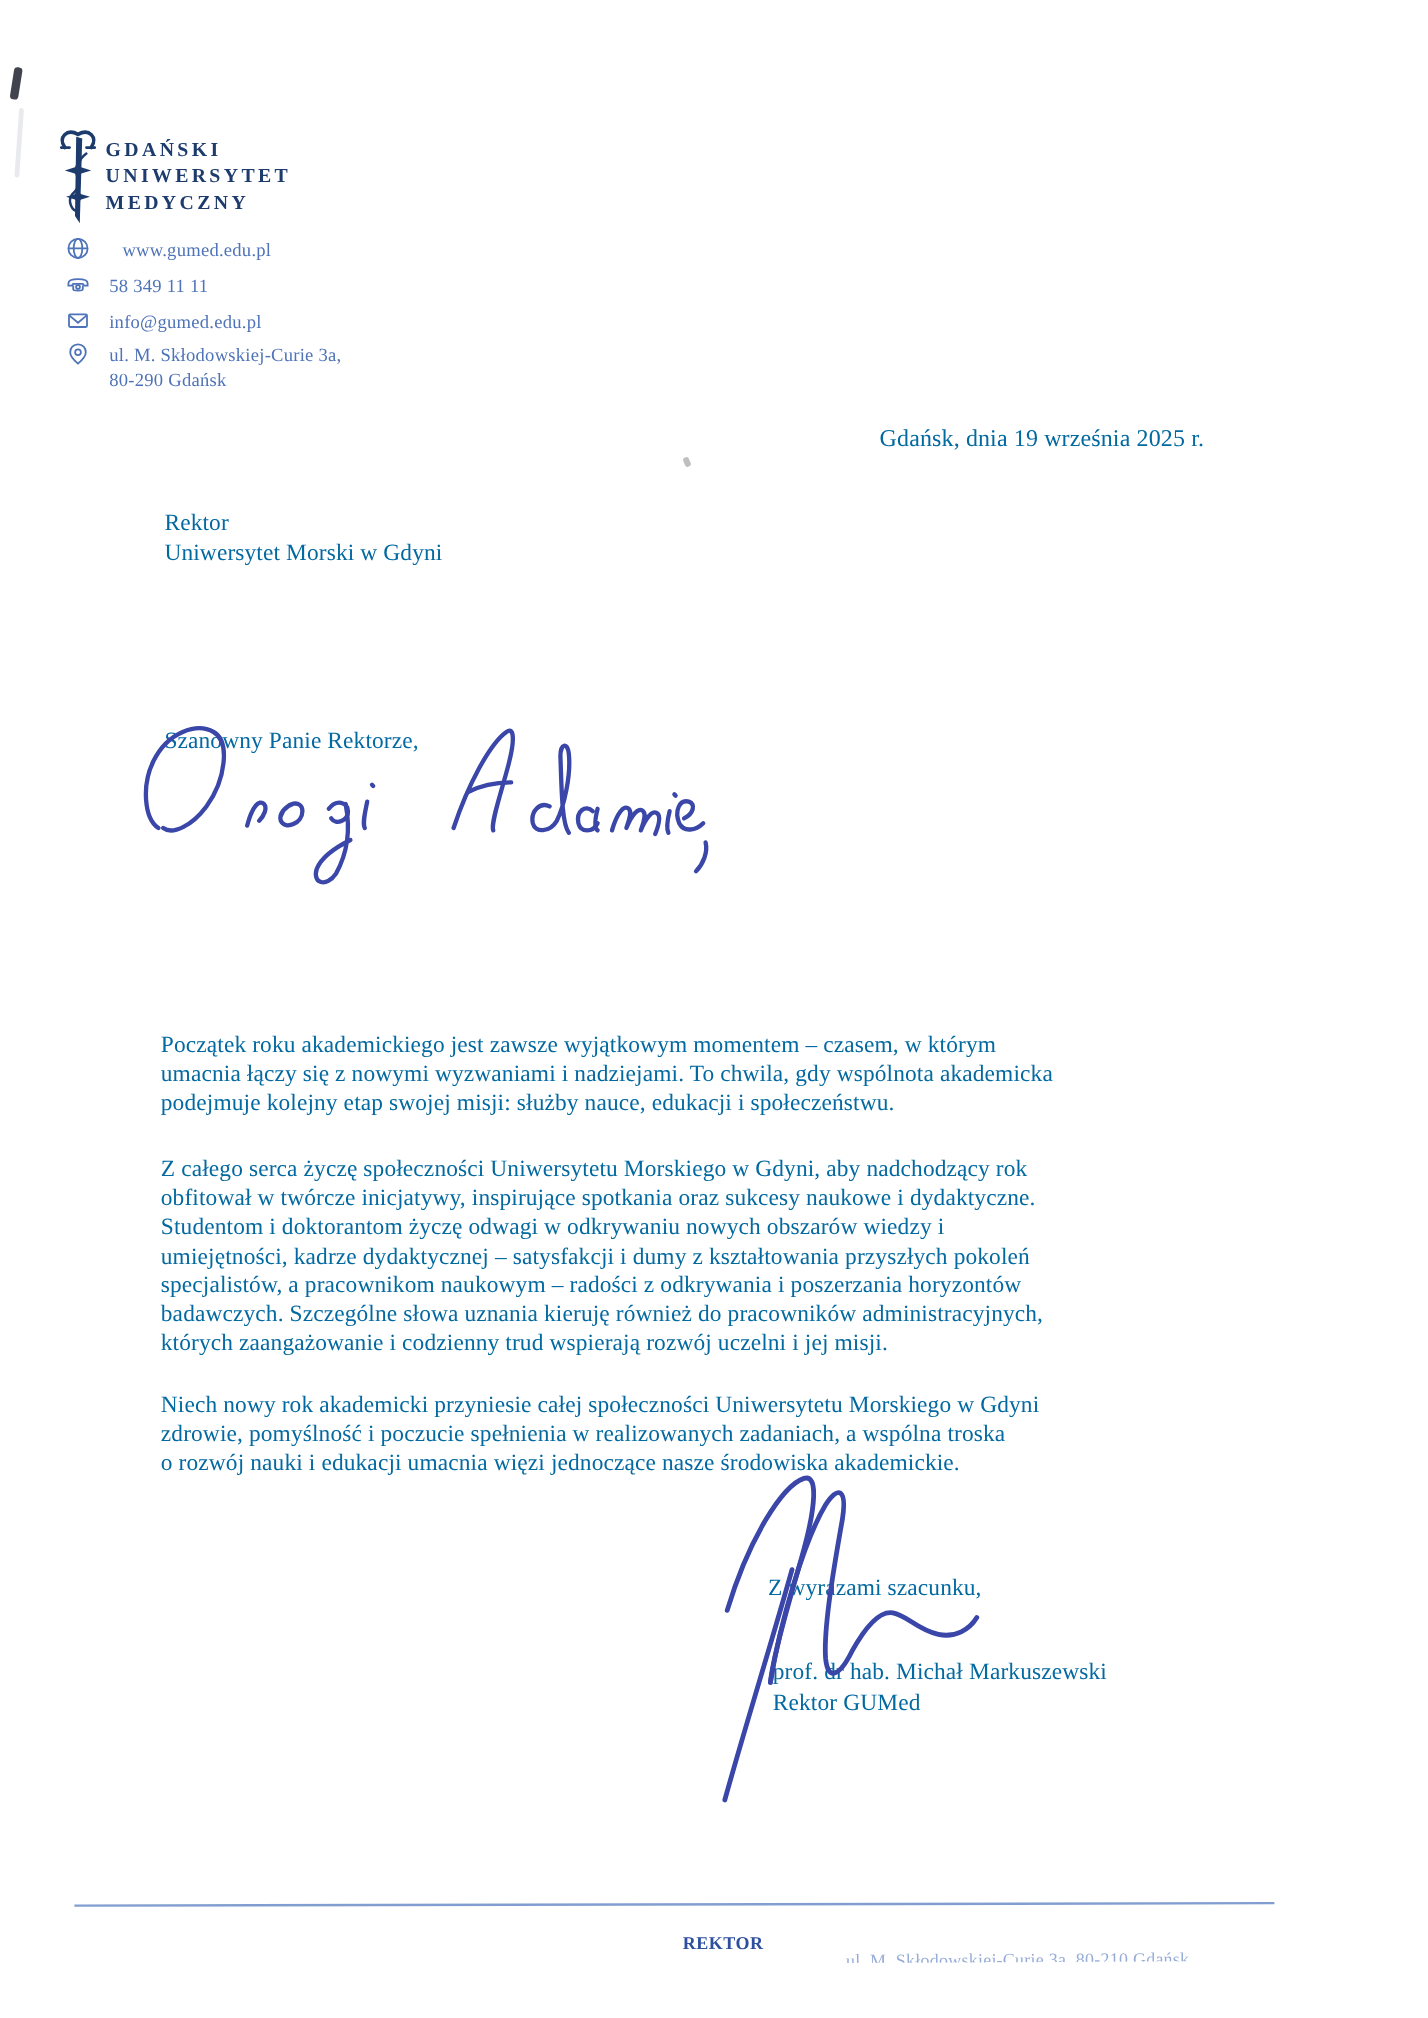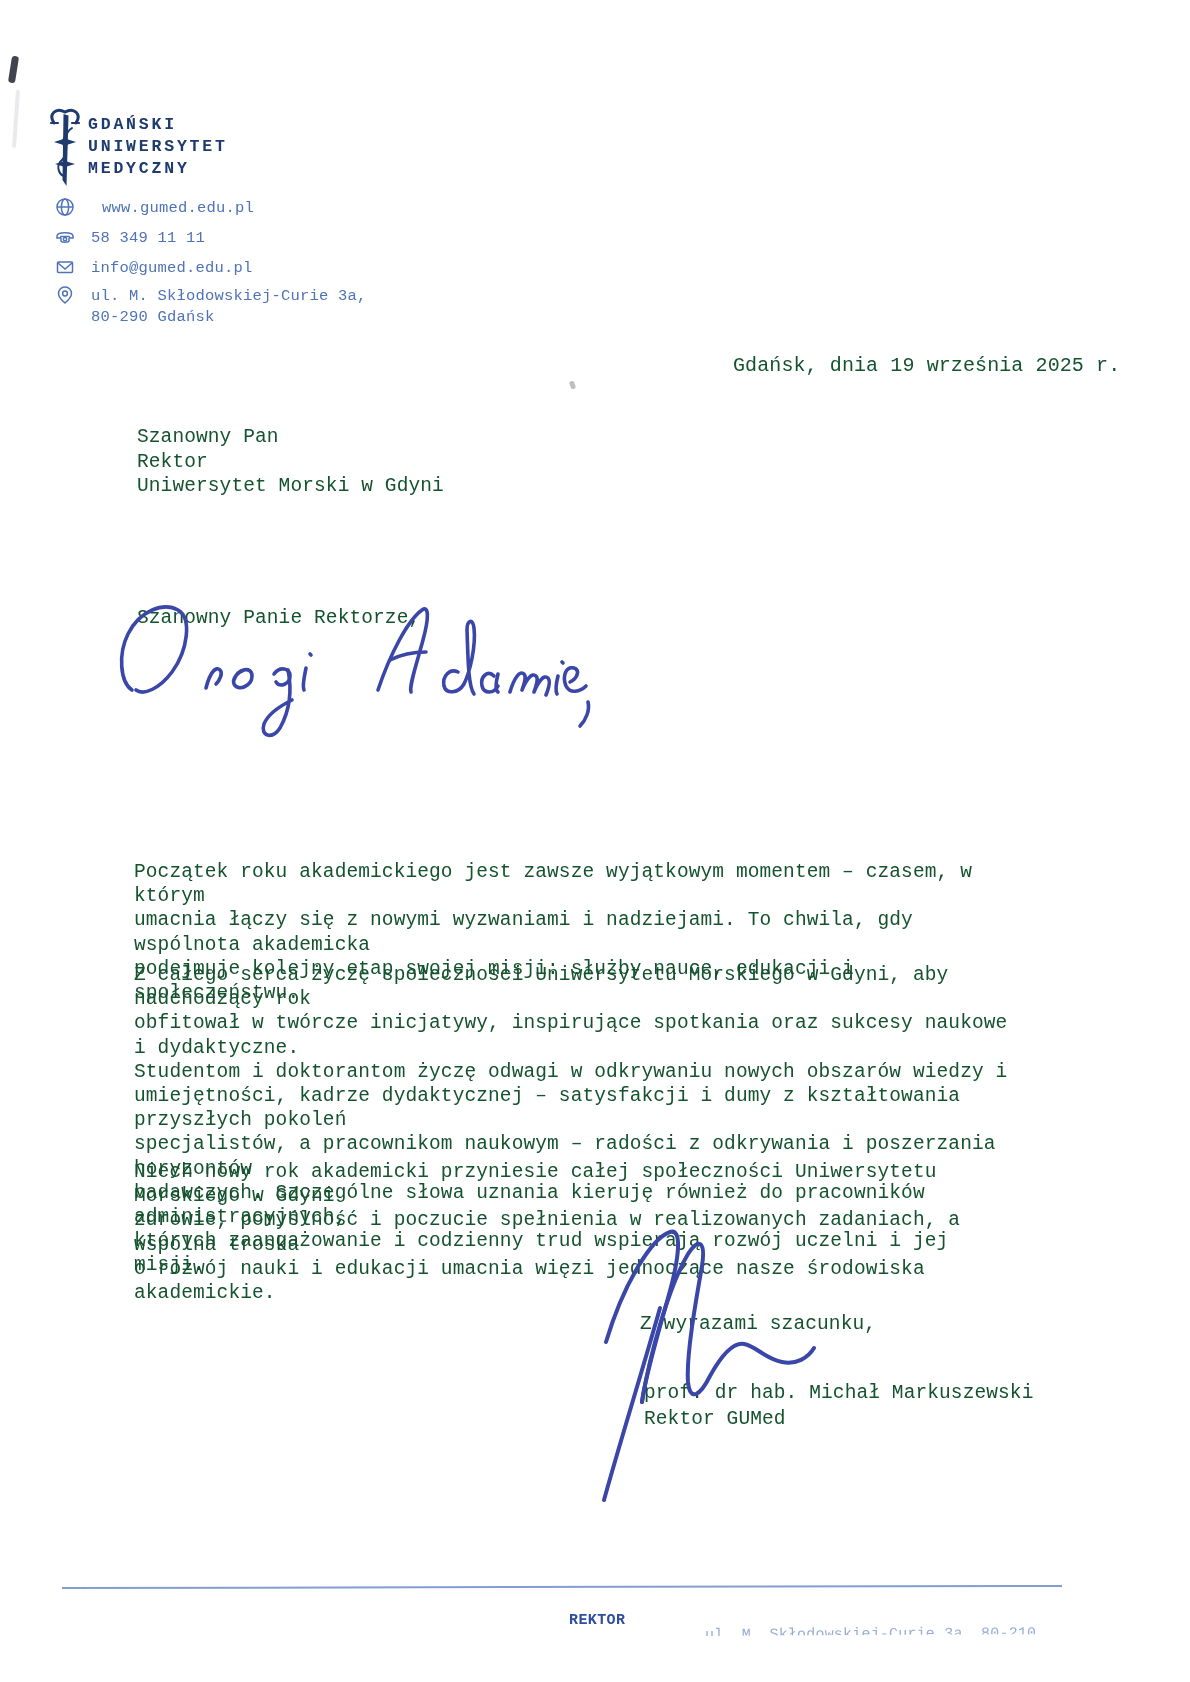--- a/index.html
+++ b/index.html
@@ -1,29 +1,29 @@
 <!DOCTYPE html>
 <html><head>
 <meta charset="utf-8">
 <style>
   html,body{margin:0;padding:0;background:#ffffff;}
   .page{
     position:relative;width:1190px;height:1682px;background:#ffffff;overflow:hidden;
-    font-family:Liberation Mono, monospace;color:#414146;
+    font-family:Liberation Serif, serif;color:#414146;
   }
   .abs{position:absolute;}
   
   .uni-name{
     font-weight:bold;font-size:16.5px;line-height:22px;letter-spacing:2.8px;
     color:#1d3b6d;
   }
   .contact-row{position:absolute;display:flex;align-items:flex-start;color:#4f73b8;font-size:15.5px;line-height:21px;letter-spacing:.2px;}
   .contact-row .cicon{width:22px;height:20px;flex:0 0 22px;margin-right:15px;margin-top:-1px;}
   
-  .txt{font-size:19.5px;line-height:24.2px;color:#14532d;letter-spacing:.1px;}
+  .txt{font-size:19.5px;line-height:24.2px;color:#0369a1;letter-spacing:.1px;}
   .para{white-space:pre-line;width:880px;}
   .ghost{position:absolute;opacity:0;pointer-events:none;font-size:8px;}
   
   .footer-line{border-top:2px solid #6386c4;opacity:.8;transform:rotate(-0.12deg);}
   .rektor{font-size:15px;font-weight:bold;color:#2d4f9e;letter-spacing:.4px;}
   .partial{overflow:hidden;height:9px;width:340px;font-size:15px;color:#6b8ac6;opacity:.7;letter-spacing:.2px;transform:rotate(-0.3deg);}
   
   .smudge1{width:7px;height:27px;background:#20232f;border-radius:3px;transform:rotate(9deg);opacity:.85;}
   .smudge2{width:4px;height:58px;background:#9aa0ad;opacity:.22;transform:rotate(4deg);border-radius:2px;}
   .tick{width:5px;height:8px;background:#8a8a90;opacity:.55;transform:rotate(-22deg);border-radius:2px;}
@@ -100,21 +100,20 @@
     </svg>
     <span>
       <span>ul. M. Skłodowskiej-Curie 3a,</span><br>
       <span>80-290 Gdańsk</span>
     </span>
   </div>
 
   <div class="abs txt" style="left:733px;top:354px;font-size:20px;">Gdańsk, dnia 19 września 2025 r.</div>
 
   <div class="abs txt" style="left:137px;top:425px;line-height:24.6px;">
-    <div>Szanowny Pan</div>
     <div>Rektor</div>
     <div>Uniwersytet Morski w Gdyni</div>
   </div>
 
   <div class="abs txt" style="left:137px;top:606px;">Szanowny Panie Rektorze,</div>
 
   <div class="abs" style="left:116px;top:598px;width:480px;height:155px;">
     <span class="ghost">Drogi Adamie,</span>
     <svg width="480" height="155" viewBox="0 0 480 155">
       <g class="ink" stroke-width="3.6">

